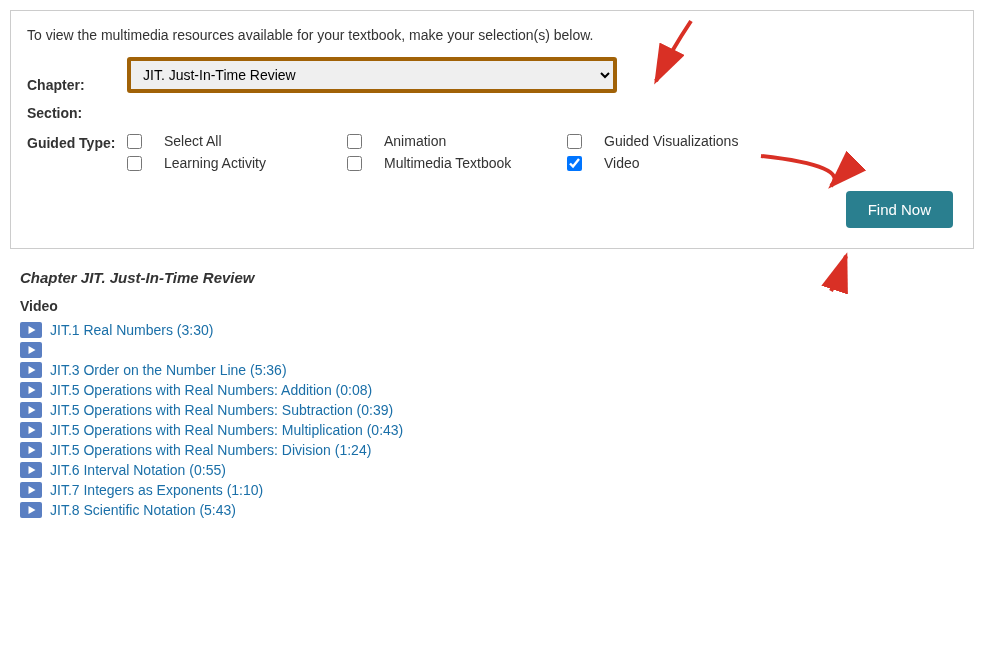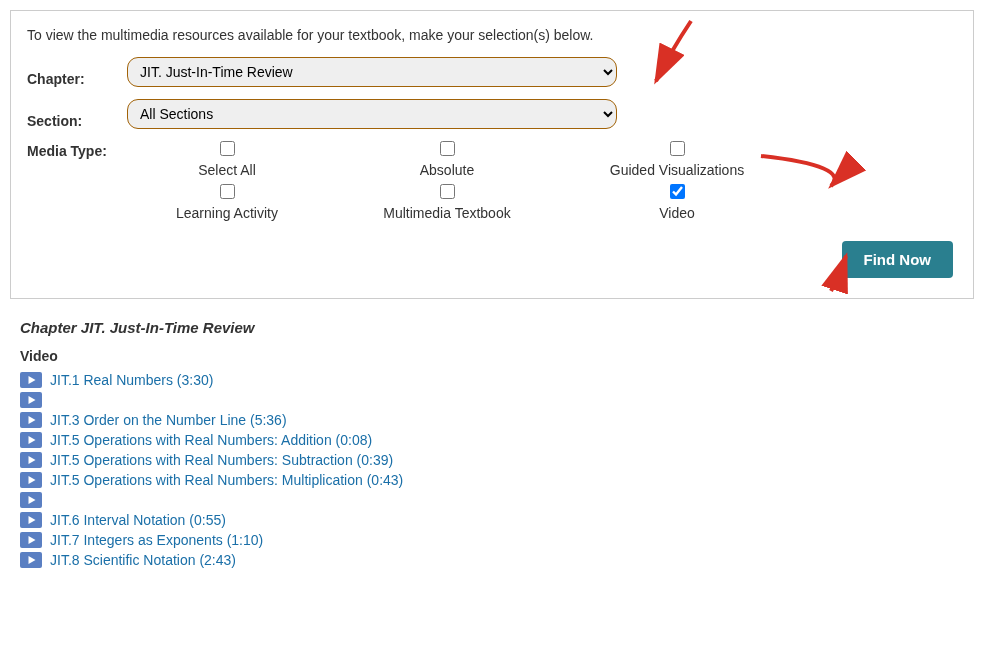--- a/index.html
+++ b/index.html
@@ -31,22 +31,22 @@
       margin-bottom: 12px;
     }
     .form-label {
       font-weight: bold;
       width: 100px;
       flex-shrink: 0;
     }
     .form-select {
       width: 490px;
       padding: 5px 8px;
-      border: 1px solid #a16207;
-      border-radius: 11px;
+      border: 4px solid #a16207;
+      border-radius: 3px;
       font-size: 14px;
       appearance: auto;
     }
     .media-type-row {
       display: flex;
       align-items: flex-start;
       margin-bottom: 12px;
     }
     .media-type-label {
       font-weight: bold;
@@ -56,22 +56,21 @@
     }
     .checkboxes-grid {
       display: grid;
       grid-template-columns: 200px 200px 220px;
       grid-template-rows: auto auto;
       gap: 6px 20px;
     }
     .checkbox-item {
       display: flex;
       align-items: center;
-      gap: 6px;
-      flex-direction: column;
+      gap: 22px;
     }
     .checkbox-item input[type="checkbox"] {
       width: 15px;
       height: 15px;
       cursor: pointer;
     }
     .checkbox-label {
       font-size: 14px;
       cursor: pointer;
     }
@@ -79,21 +78,21 @@
       display: flex;
       justify-content: flex-end;
       padding-top: 8px;
     }
     .find-now-btn {
       background-color: #2a7f8f;
       color: white;
       border: none;
       padding: 10px 22px;
       font-size: 15px;
-      font-weight: bold;
+      font-weight: normal;
       border-radius: 4px;
       cursor: pointer;
     }
     .results-section {
       padding: 10px 20px 20px 20px;
     }
     .chapter-heading {
       font-weight: bold;
       font-size: 15px;
       margin-bottom: 12px;
@@ -152,36 +151,33 @@
 
     <div class="form-row">
       <span class="form-label">Chapter:</span>
       <select class="form-select">
         <option>JIT. Just-In-Time Review</option>
       </select>
     </div>
 
     <div class="form-row">
       <span class="form-label">Section:</span>
-      <select class="form-select">
-        <option>All Sections</option>
-      </select>
     </div>
 
     <div class="media-type-row">
-      <span class="media-type-label">Media Type:</span>
+      <span class="media-type-label">Guided Type:</span>
       <div class="checkboxes-grid">
 
         <div class="checkbox-item">
           <input type="checkbox" id="cb_select_all" style="">
           <label class="checkbox-label" for="cb_select_all">Select All</label>
         </div>
         <div class="checkbox-item">
           <input type="checkbox" id="cb_animation" style="">
-          <label class="checkbox-label" for="cb_animation">Absolute</label>
+          <label class="checkbox-label" for="cb_animation">Animation</label>
         </div>
         <div class="checkbox-item">
           <input type="checkbox" id="cb_guided_viz" style="">
           <label class="checkbox-label" for="cb_guided_viz">Guided Visualizations</label>
         </div>
 
         <div class="checkbox-item">
           <input type="checkbox" id="cb_learning" style="">
           <label class="checkbox-label" for="cb_learning">Learning Activity</label>
         </div>
@@ -245,29 +241,30 @@
         <li>
           <span class="video-icon"></span>
           <a href="#" class="video-link">JIT.5 Operations with Real Numbers: Subtraction (0:39)</a>
         </li>
         <li>
           <span class="video-icon"></span>
           <a href="#" class="video-link">JIT.5 Operations with Real Numbers: Multiplication (0:43)</a>
         </li>
         <li>
           <span class="video-icon"></span>
+          <a href="#" class="video-link">JIT.5 Operations with Real Numbers: Division (1:24)</a>
         </li>
         <li>
           <span class="video-icon"></span>
           <a href="#" class="video-link">JIT.6 Interval Notation (0:55)</a>
         </li>
         <li>
           <span class="video-icon"></span>
           <a href="#" class="video-link">JIT.7 Integers as Exponents (1:10)</a>
         </li>
         <li>
           <span class="video-icon"></span>
-          <a href="#" class="video-link">JIT.8 Scientific Notation (2:43)</a>
+          <a href="#" class="video-link">JIT.8 Scientific Notation (5:43)</a>
         </li>
       </ul>
   </div>
 
 </div>
 
 </body></html>

